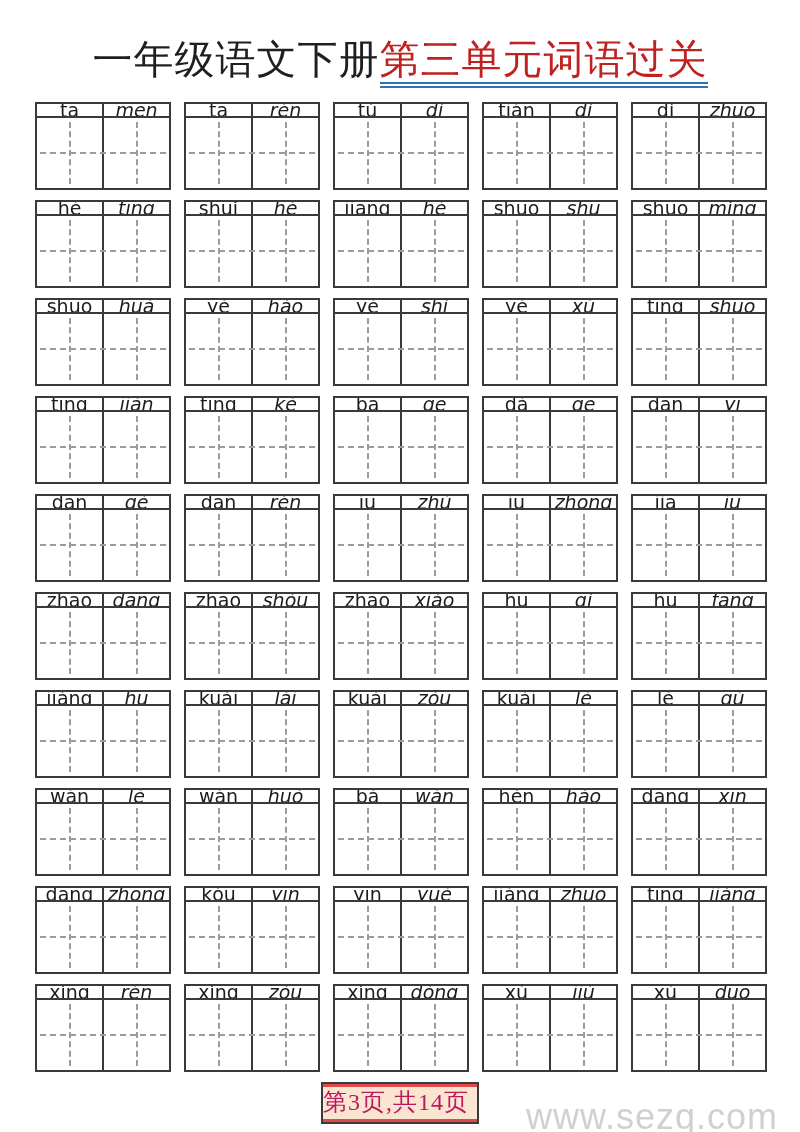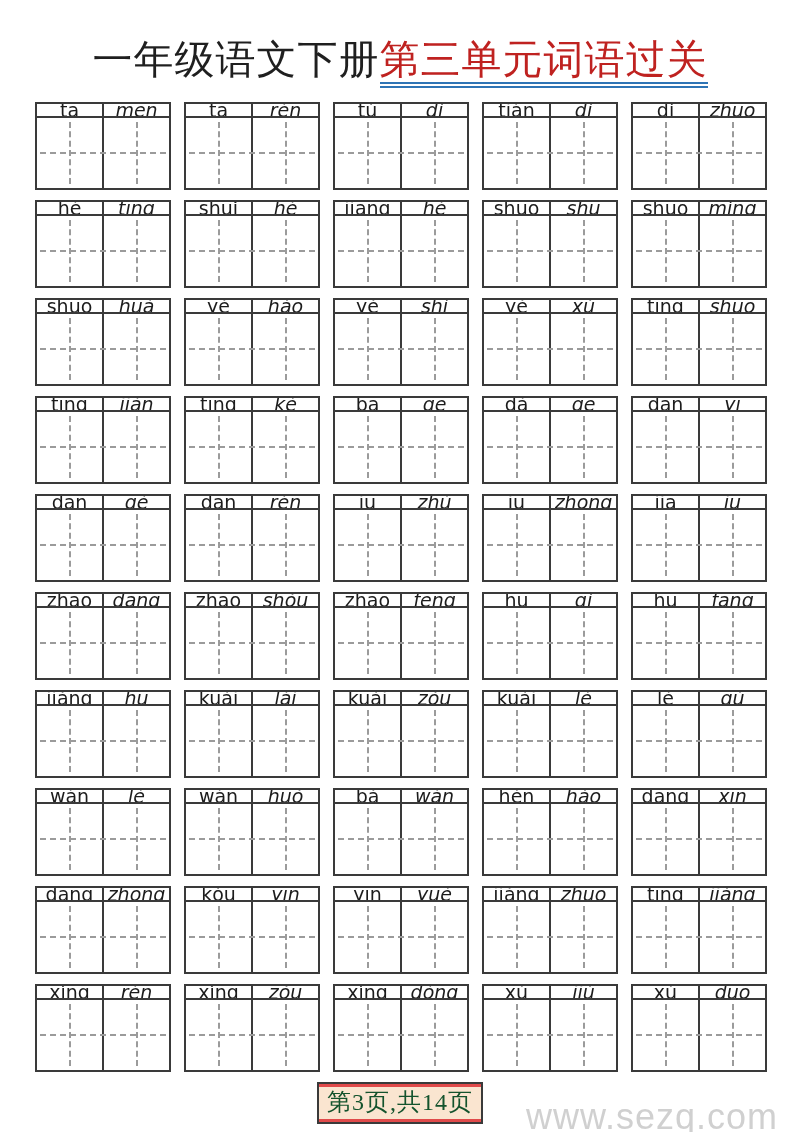--- a/index.html
+++ b/index.html
@@ -66,23 +66,23 @@
   
   .footer-wrap { text-align:center; margin-top:6px; }
   .footer {
     display:inline-block;
     border:2px solid #3a3a3a;
     background:#fae5d0;
   }
   .footer-inner {
     border-top:3px solid #e04a4a;
     border-bottom:3px solid #e04a4a;
-    padding:1px 8px 2px 8px;
+    padding:1px 8px 2px 0;
     font-family:"Liberation Serif","DejaVu Serif",serif;
-    font-size:24px; color:#14532d; line-height:1.2;
+    font-size:24px; color:#be185d; line-height:1.2;
     letter-spacing:1px;
   }
 
   
   .watermark {
     position:absolute; right:22px; bottom:30px;
     font-size:36px; color:rgba(170,170,170,0.55);
     font-family:"Liberation Sans","DejaVu Sans",sans-serif;
     letter-spacing:1px; pointer-events:none;
   }
@@ -374,21 +374,21 @@
             <div class="pinyin-cell">shǒu</div>
           </div>
           <div class="write-row">
             <div class="write-cell"></div>
             <div class="write-cell"></div>
           </div>
         </div>
         <div class="block">
           <div class="pinyin-row">
             <div class="pinyin-cell">zhāo</div>
-            <div class="pinyin-cell">fēng</div>
+            <div class="pinyin-cell">xiǎo</div>
           </div>
           <div class="write-row">
             <div class="write-cell"></div>
             <div class="write-cell"></div>
           </div>
         </div>
         <div class="block">
           <div class="pinyin-row">
             <div class="pinyin-cell">hū</div>
             <div class="pinyin-cell">qì</div>

